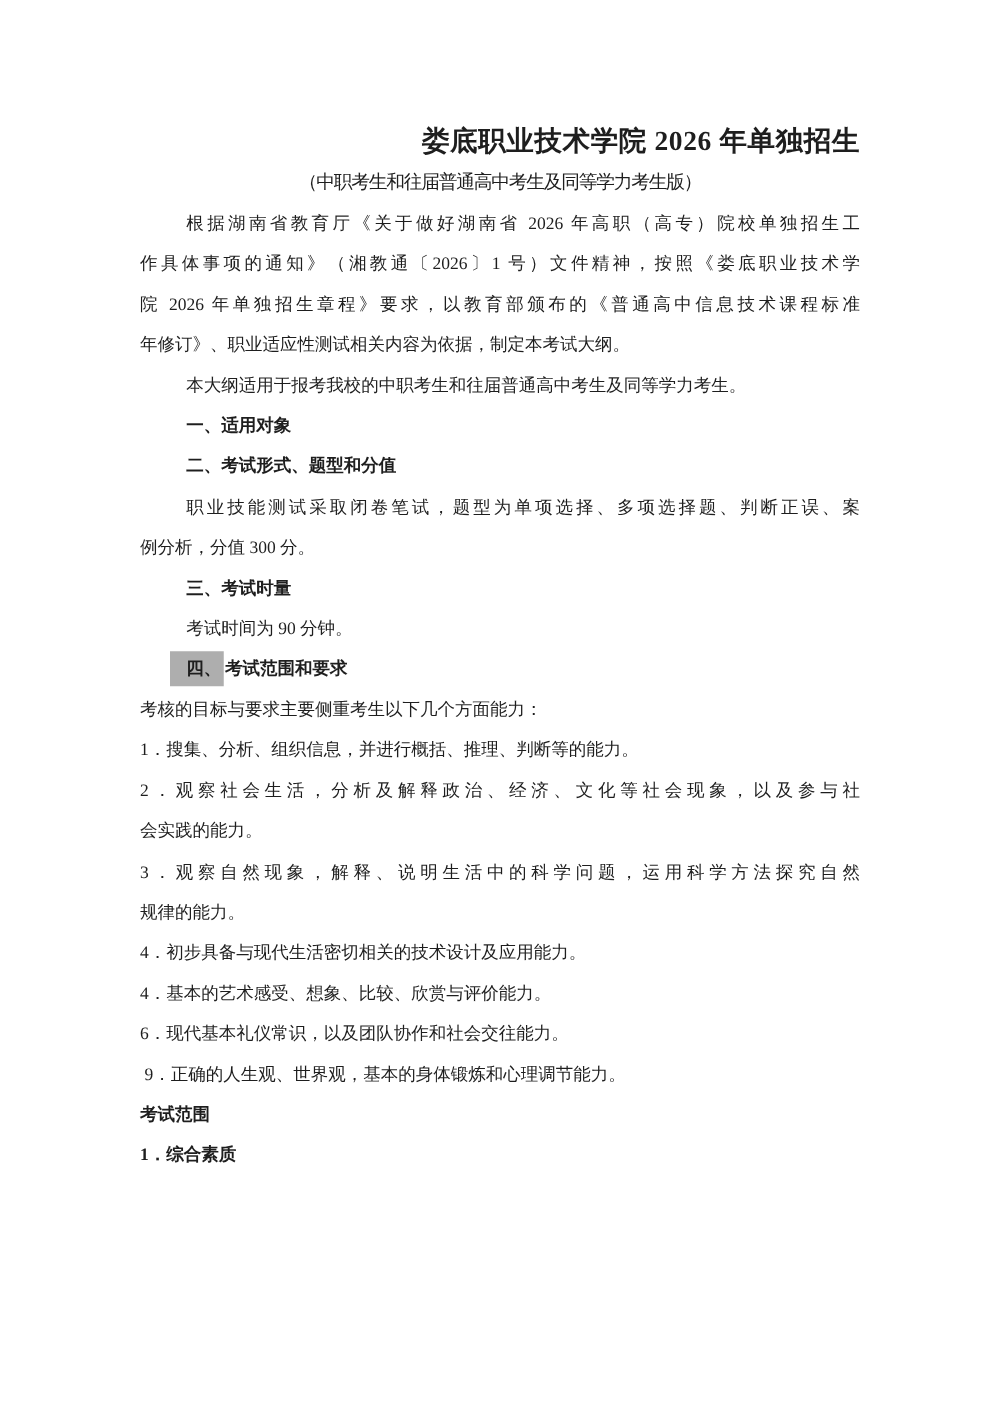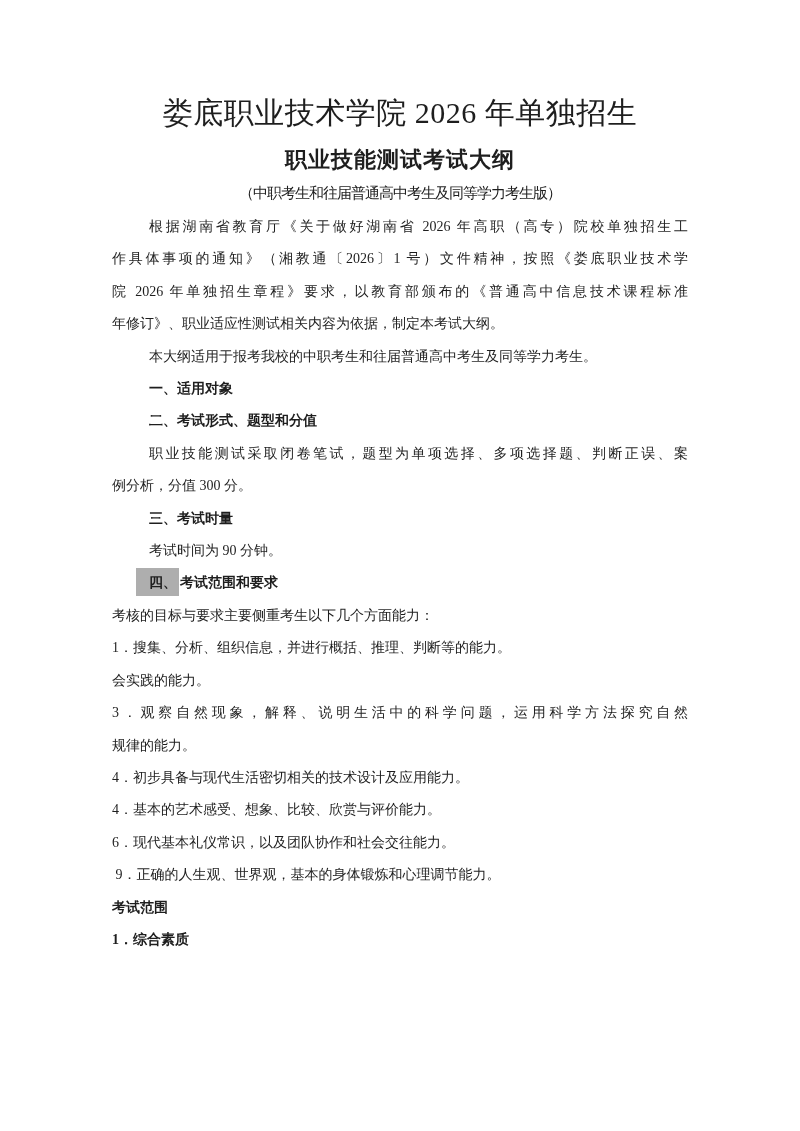--- a/index.html
+++ b/index.html
@@ -9,23 +9,23 @@
     height: 1131px;
     background: #ffffff;
     font-family: "Liberation Serif", "DejaVu Serif", serif;
     color: #1e1e1e;
     overflow: hidden;
     box-sizing: border-box;
     padding: 96px 112px 0 112px;
   }
   .content { width: 576px; }
   .title1 {
-    font-size: 30px;
-    font-weight: normal;
-    text-align: center;
+    font-size: 22px;
+    font-weight: bold;
+    text-align: right;
     line-height: 34px;
     letter-spacing: 0.5px;
   }
   .title2 {
     font-size: 22px;
     font-weight: bold;
     text-align: center;
     line-height: 34px;
     margin-top: 13px;
     letter-spacing: 1px;
@@ -53,37 +53,37 @@
     margin-left: 24px;
   }
   .hl-rest { padding-left: 1px; text-align: right; }
 </style>
 </head>
 <body>
 
 <div class="page">
   <div class="content">
     <div class="title1">娄底职业技术学院 2026 年单独招生</div>
-    <div class="title2">职业技能测试考试大纲</div>
     <div class="subtitle">（中职考生和往届普通高中考生及同等学力考生版）</div>
     <div class="body" id="doc-body">
         <div class="line j i2">根据湖南省教育厅《关于做好湖南省 2026 年高职（高专）院校单独招生工</div>
         <div class="line j">作具体事项的通知》（湘教通〔2026〕1 号）文件精神，按照《娄底职业技术学</div>
         <div class="line j">院 2026 年单独招生章程》要求，以教育部颁布的《普通高中信息技术课程标准</div>
         <div class="line">年修订》、职业适应性测试相关内容为依据，制定本考试大纲。</div>
         <div class="line i2">本大纲适用于报考我校的中职考生和往届普通高中考生及同等学力考生。</div>
         <div class="line b i2">一、适用对象</div>
         <div class="line b i2">二、考试形式、题型和分值</div>
         <div class="line j i2">职业技能测试采取闭卷笔试，题型为单项选择、多项选择题、判断正误、案</div>
         <div class="line">例分析，分值 300 分。</div>
         <div class="line b i2">三、考试时量</div>
         <div class="line i2">考试时间为 90 分钟。</div>
         <div class="line b"><span class="hl" style="background: rgb(174, 174, 174);">四、</span><span class="hl-rest">考试范围和要求</span></div>
         <div class="line">考核的目标与要求主要侧重考生以下几个方面能力：</div>
         <div class="line">1．搜集、分析、组织信息，并进行概括、推理、判断等的能力。</div>
+        <div class="line j">2．观察社会生活，分析及解释政治、经济、文化等社会现象，以及参与社</div>
         <div class="line">会实践的能力。</div>
         <div class="line j">3．观察自然现象，解释、说明生活中的科学问题，运用科学方法探究自然</div>
         <div class="line">规律的能力。</div>
         <div class="line">4．初步具备与现代生活密切相关的技术设计及应用能力。</div>
         <div class="line">4．基本的艺术感受、想象、比较、欣赏与评价能力。</div>
         <div class="line">6．现代基本礼仪常识，以及团队协作和社会交往能力。</div>
         <div class="line"> 9．正确的人生观、世界观，基本的身体锻炼和心理调节能力。</div>
         <div class="line b">考试范围</div>
         <div class="line b">1．综合素质</div>
       </div>

